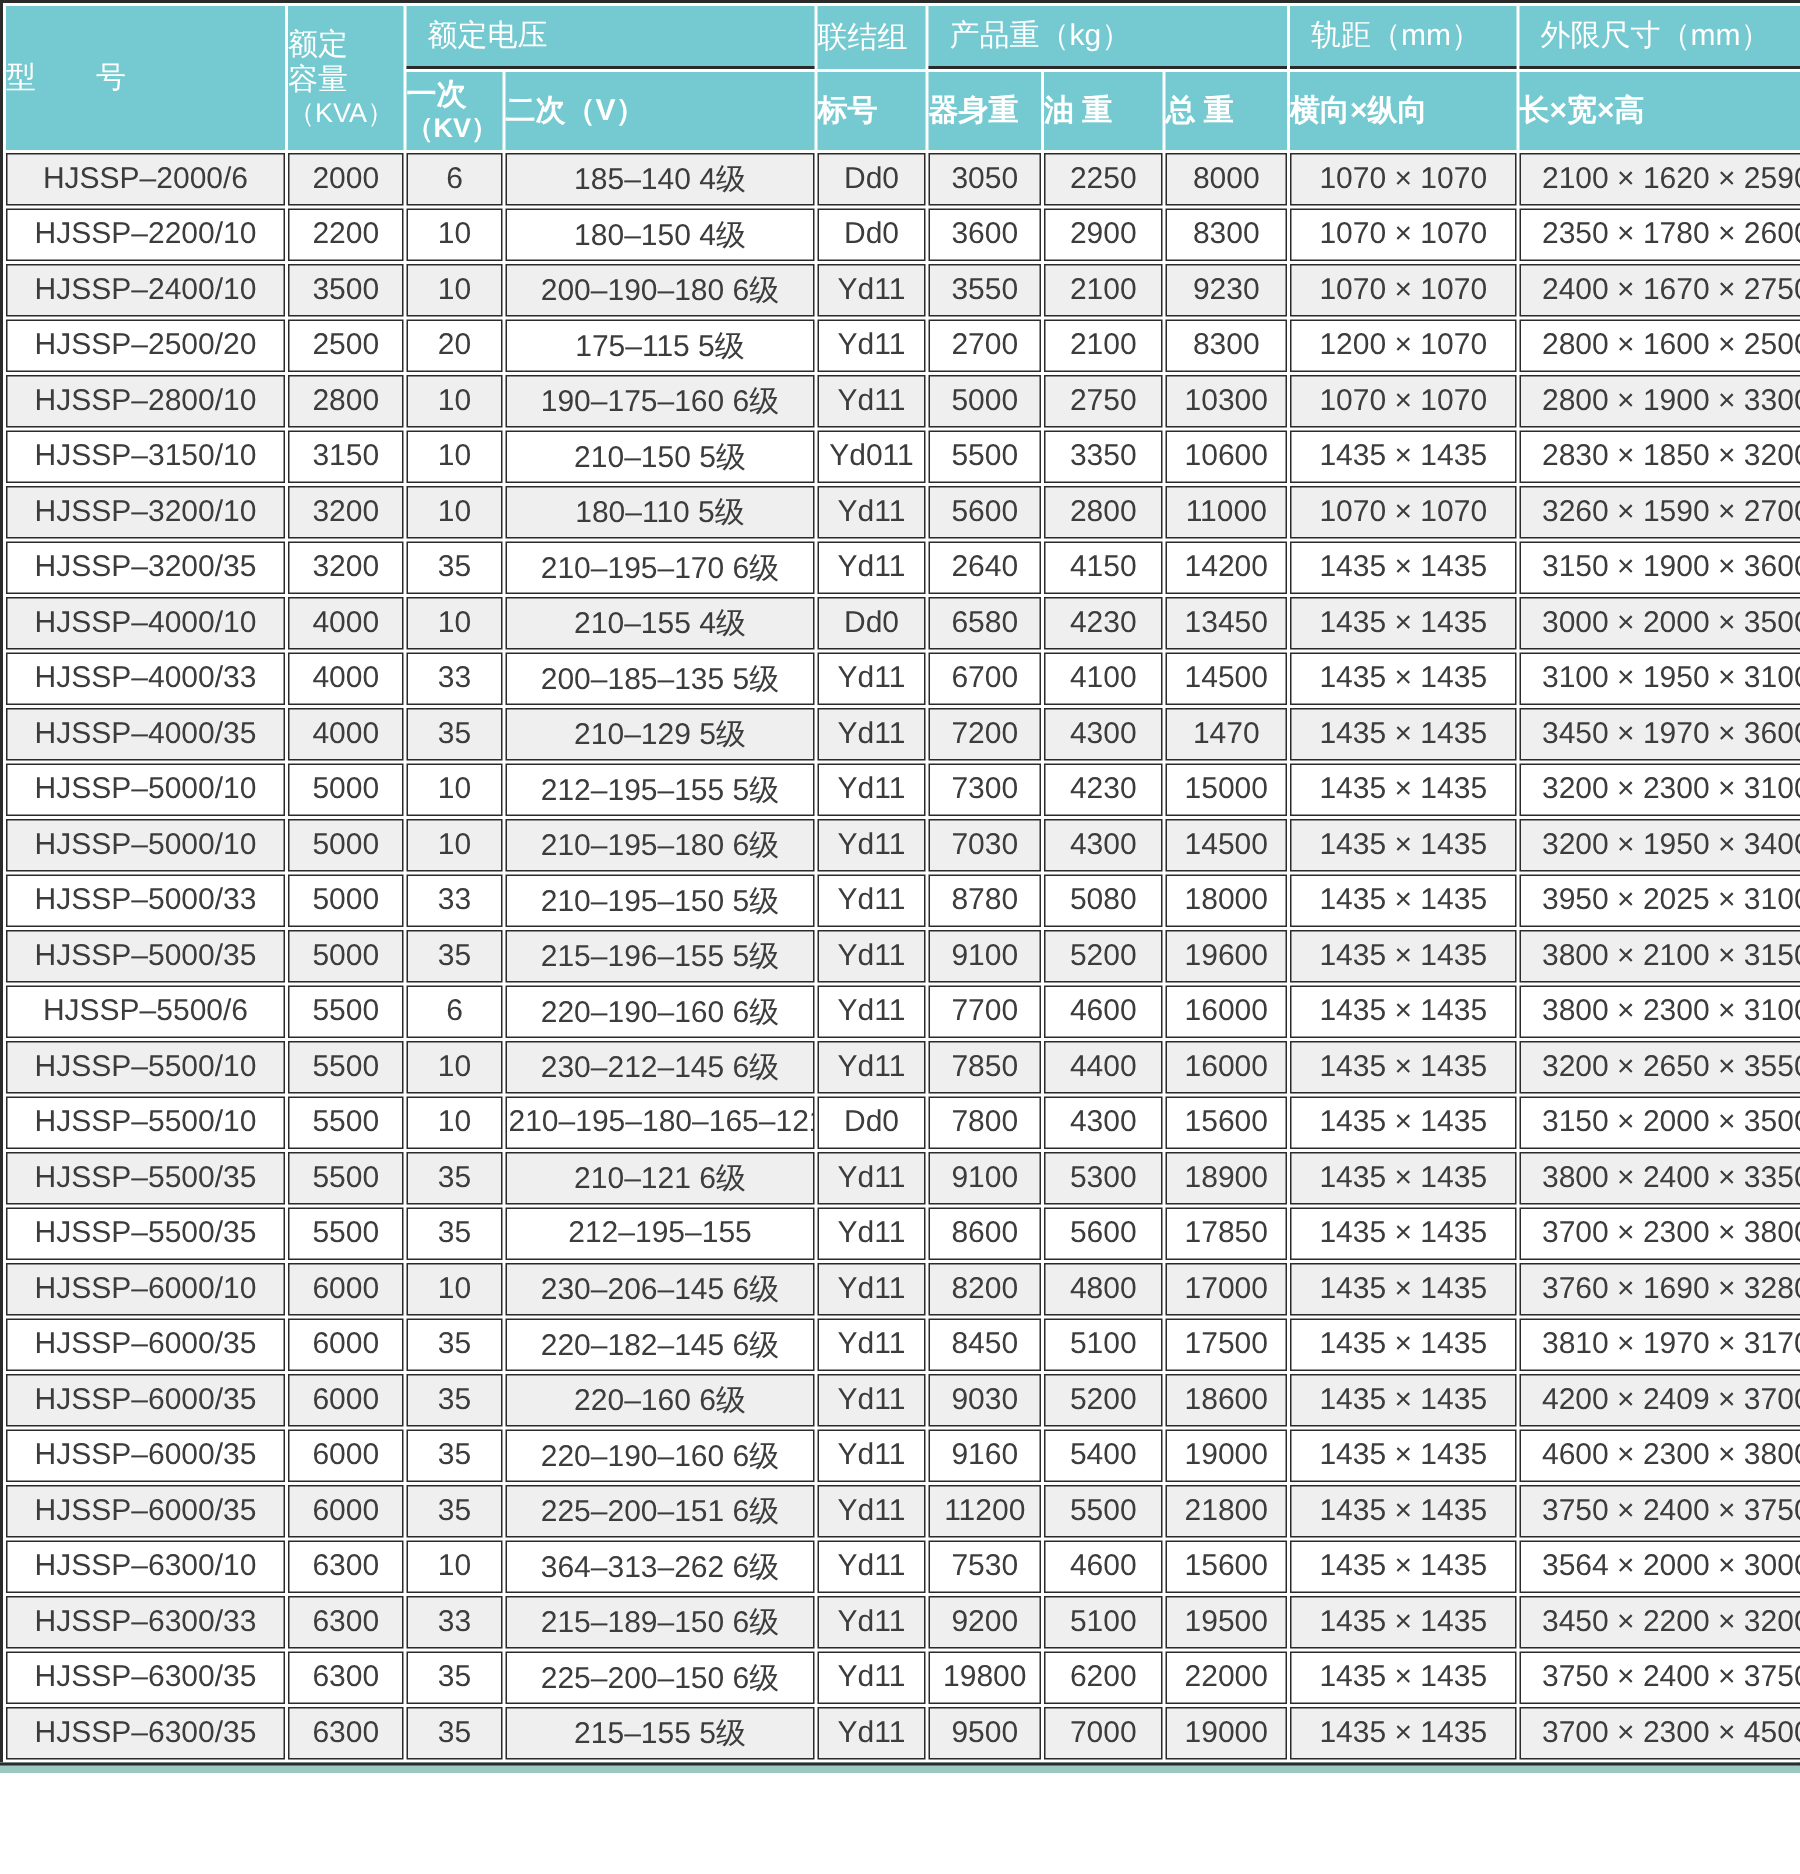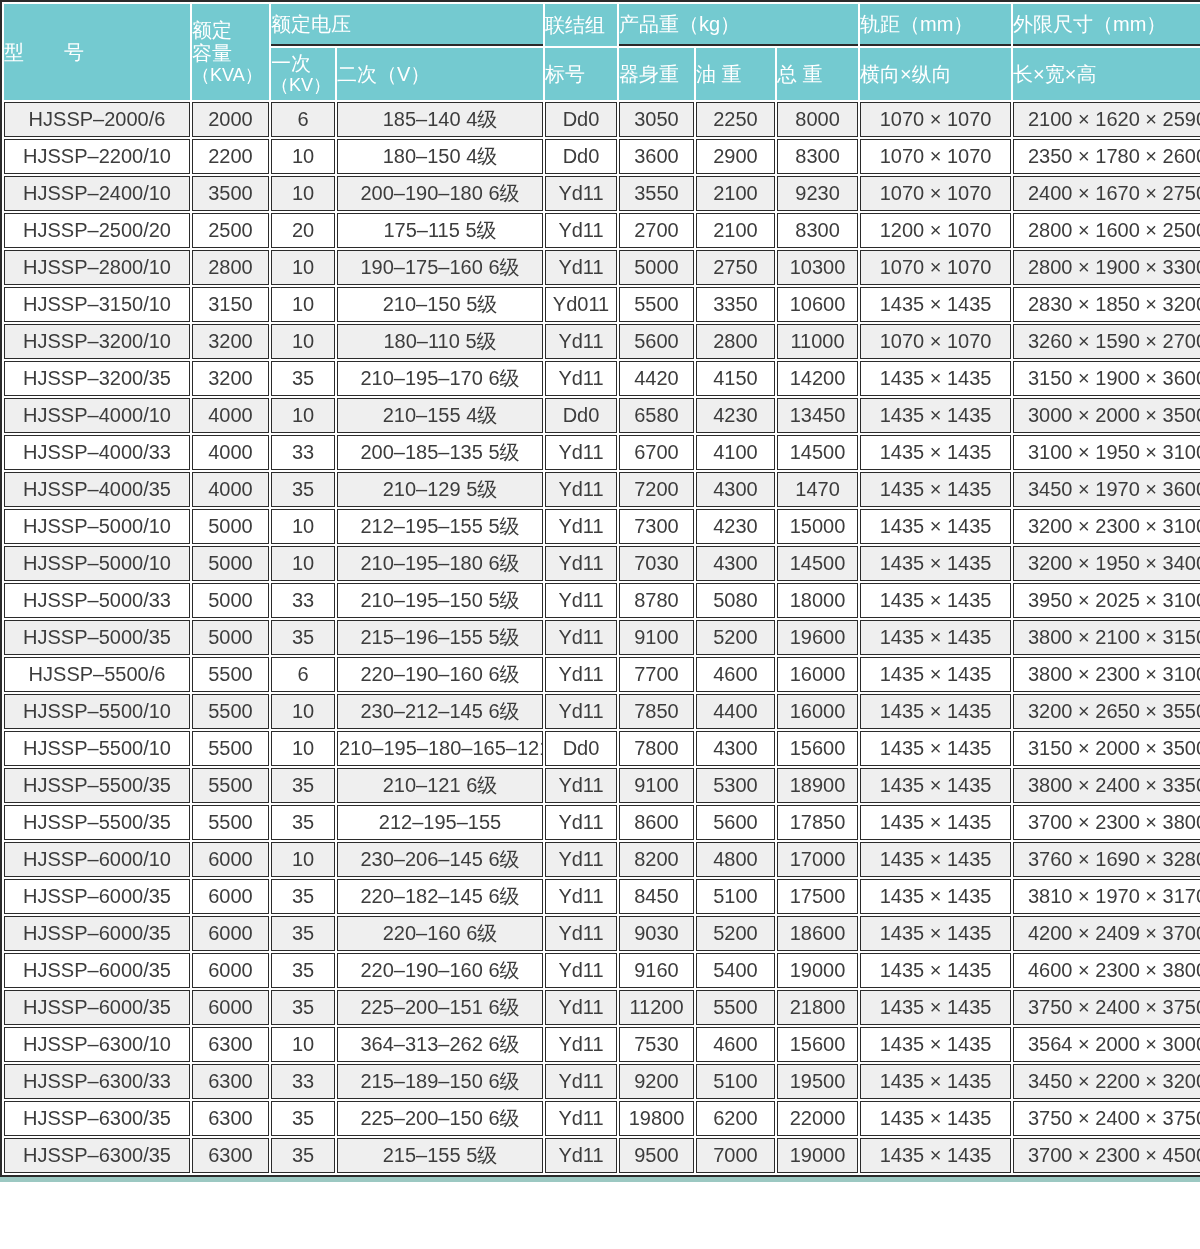--- a/index.html
+++ b/index.html
@@ -38,22 +38,22 @@
     color:var(--header-text);
     font-weight:normal;
     font-size:20px;
     line-height:1.15;
     text-align:left;
     vertical-align:middle;
     padding:2px 0;
     border:none;
   }
   thead tr.top-row th{height:42px;}
-  thead tr.sub-row th{height:52px;}
-  thead th.divided{border-bottom:2px solid var(--border);}
+  thead tr.sub-row th{height:52px;font-weight:bold;}
+  thead th.divided{border-bottom:2px solid var(--border);padding-left:14px;}
   thead th .hl{display:block;}
   thead th .paren{font-size:18px;letter-spacing:0px;}
   tbody td{
     height:35px;
     font-size:20px;
     text-align:center;
     vertical-align:middle;
     border:1px solid var(--border);
     background:var(--row-bg);
     color:var(--text);
@@ -198,21 +198,21 @@
             <td>11000</td>
             <td>1070 × 1070</td>
             <td>3260 × 1590 × 2700</td>
           </tr>
           <tr>
             <td>HJSSP–3200/35</td>
             <td>3200</td>
             <td>35</td>
             <td>210–195–170  6级</td>
             <td>Yd11</td>
-            <td>4420</td>
+            <td>2640</td>
             <td>4150</td>
             <td>14200</td>
             <td>1435 × 1435</td>
             <td>3150 × 1900 × 3600</td>
           </tr>
           <tr class="stripe">
             <td>HJSSP–4000/10</td>
             <td>4000</td>
             <td>10</td>
             <td>210–155  4级</td>

